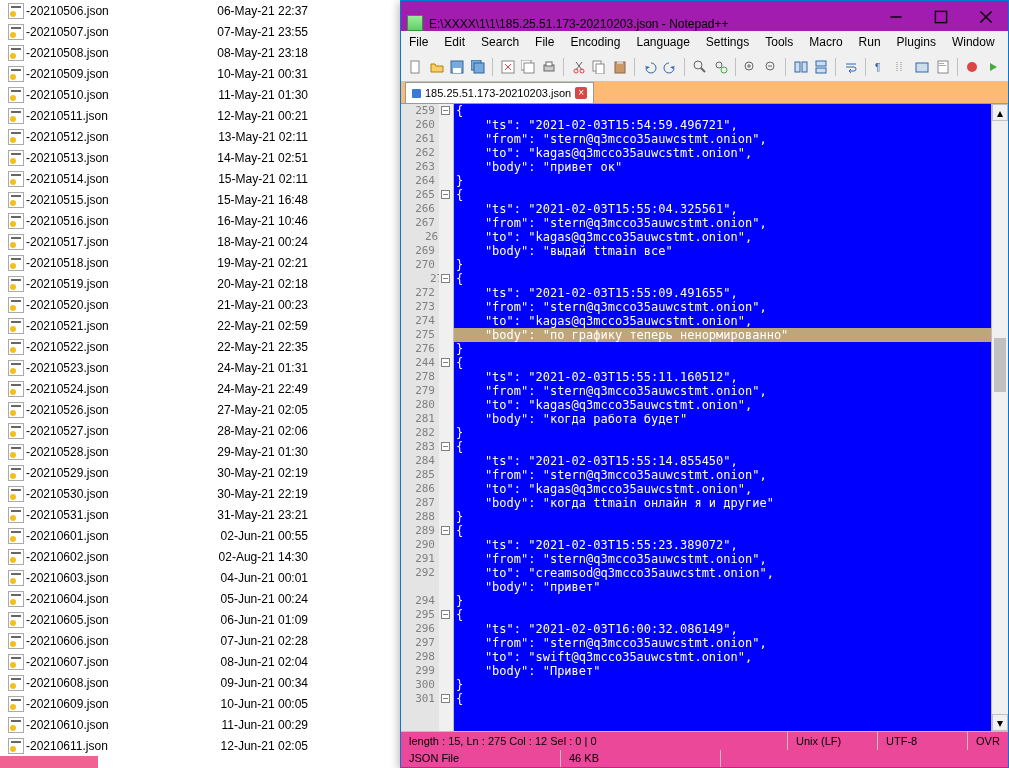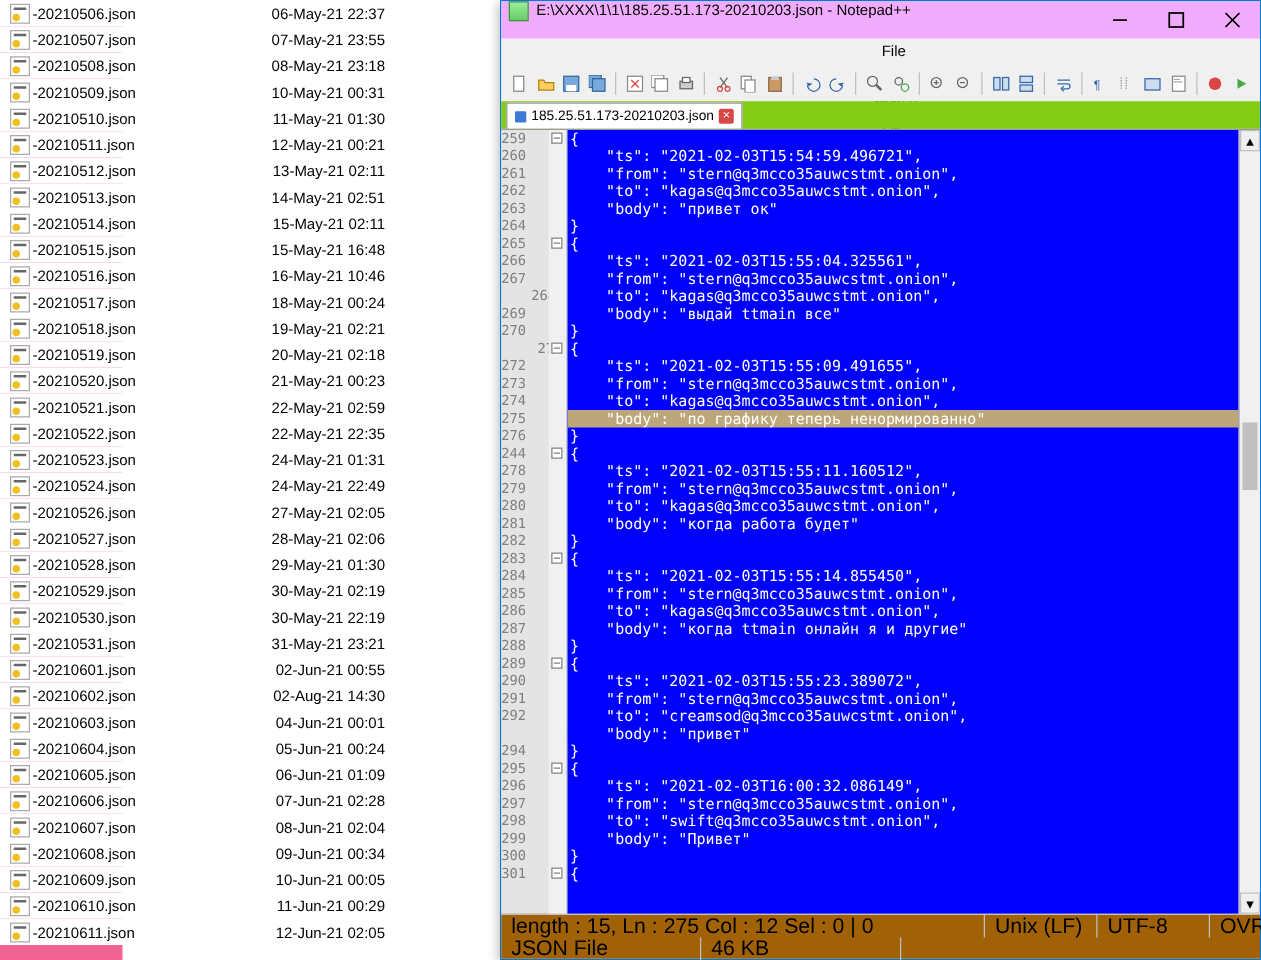--- a/index.html
+++ b/index.html
@@ -8,51 +8,51 @@
 
   .file-list { position:absolute; left:0; top:0; width:400px; }
   .file-row { display:flex; align-items:center; height:21px; background:#fff; }
   .file-icon { width:16px; height:16px; margin-left:8px; margin-right:2px; background:#fff; border:1px solid #aaa; position:relative; flex-shrink:0; }
   .file-icon::before { content:""; position:absolute; left:2px; top:2px; right:2px; height:2px; background:#666; }
   .file-icon::after { content:""; position:absolute; left:1px; bottom:1px; width:6px; height:6px; background:#f0c020; border-radius:50%; }
   .file-name { width:130px; overflow:hidden; white-space:nowrap; }
   .file-date { width:160px; text-align:right; padding-right:8px; }
 
   .npp-window { position:absolute; left:400px; top:0; width:609px; height:768px; background:#f0f0f0; border:1px solid #0078d7; box-shadow:-2px 2px 8px rgba(0,0,0,.25); display:flex; flex-direction:column; }
-  .titlebar { height:30px; background:#f0abfc; display:flex; align-items:flex-start; }
+  .titlebar { height:30px; background:#a21caf; display:flex; align-items:flex-end; }
   .title-icon { width:16px; height:16px; margin:0 6px; background:linear-gradient(#9e9,#6c6); border:1px solid #393; }
   .title-text { flex:1; font-size:12px; color:#000; }
   .win-btn { width:45px; height:29px; display:flex; align-items:center; justify-content:center; font-family:Consolas,monospace; }
 
-  .menubar { height:22px; background:#f0f0f0; display:flex; align-items:center; padding-left:21px; gap:0;flex-direction:column; }
+  .menubar { height:22px; background:#f0f0f0; display:flex; align-items:center; padding-left:0; gap:0; }
   .menu-item { padding:3px 8px; }
 
   .toolbar { height:28px; background:#f0f0f0; display:flex; align-items:center; padding:0 6px; gap:3px; }
   .tb-btn { width:20px; height:20px; display:flex; align-items:center; justify-content:center; border:1px solid transparent; }
   .tb-sep { width:2px; height:18px; border-left:1px solid #c0c0c0; margin:0 2px; }
   .ico-svg { width:14px; height:14px; }
 
-  .tabbar { height:22px; background:#84cc16; display:flex; align-items:flex-end; padding-left:4px; }
+  .tabbar { height:22px; background:#fdba74; display:flex; align-items:flex-end; padding-left:4px; }
   .tab { display:flex; align-items:center; height:21px; background:#fff; border:1px solid #999; border-bottom:none; padding:0 6px; gap:4px; font-size:11px; }
   .tab-save { width:9px; height:9px; background:#3a7ad6; border-radius:1px; }
   .tab-close { width:12px; height:12px; display:flex; align-items:center; justify-content:center; background:#d64848; color:#fff; border-radius:2px; font-size:10px; line-height:1; }
 
   .editor-area { flex:1; display:flex; overflow:hidden; border-top:1px solid #999; }
-  .gutter-ln { width:38px; background:#e4e4e4; color:#808080; font-family:Consolas,monospace; font-size:11px; text-align:left; padding-right:4px; }
+  .gutter-ln { width:38px; background:#e4e4e4; color:#808080; font-family:Consolas,monospace; font-size:11px; text-align:right; padding-right:4px; }
   .gutter-fold { width:15px; background:#f0f0f0; border-right:1px solid #c0c0c0; position:relative; }
   .fold-box { position:absolute; left:2px; width:9px; height:9px; border:1px solid #808080; background:#fff; }
   .fold-minus::before { content:""; position:absolute; left:1px; right:1px; top:3px; height:1px; background:#808080; }
   .editor-text { flex:1; background:#0000ff; color:#fff; font-family:Consolas,monospace; font-size:12px; line-height:14px; overflow:hidden; position:relative; }
   .ln { display:block; height:14px; padding-left:2px; white-space:pre; }
   .hl-line { background:#bda77a; color:#fff; width:100%; }
   .scrollbar-v { width:17px; background:#f0f0f0; border-left:1px solid #c0c0c0; position:relative; }
   .scroll-arrow { height:17px; display:flex; align-items:center; justify-content:center; border:1px solid #c0c0c0; }
   .scroll-thumb { position:absolute; left:2px; right:2px; top:234px; height:54px; background:#c0c0c0; }
 
-  .statusbar { height:36px; background:#a16207; border-top:1px solid #c0c0c0; display:flex; font-size:17px; }
+  .statusbar { height:36px; background:#ec4899; border-top:1px solid #c0c0c0; display:flex; font-size:11px; }
   .status-row { display:flex; width:100%; height:18px; align-items:center; }
   .status-cell { border-right:1px solid #c0c0c0; padding:0 8px; height:100%; display:flex; align-items:center; }
 </style>
 </head>
 <body>
 
 <div class="bg-left"></div>
 
 <div class="file-list" id="file-list">
     <div class="file-row">

